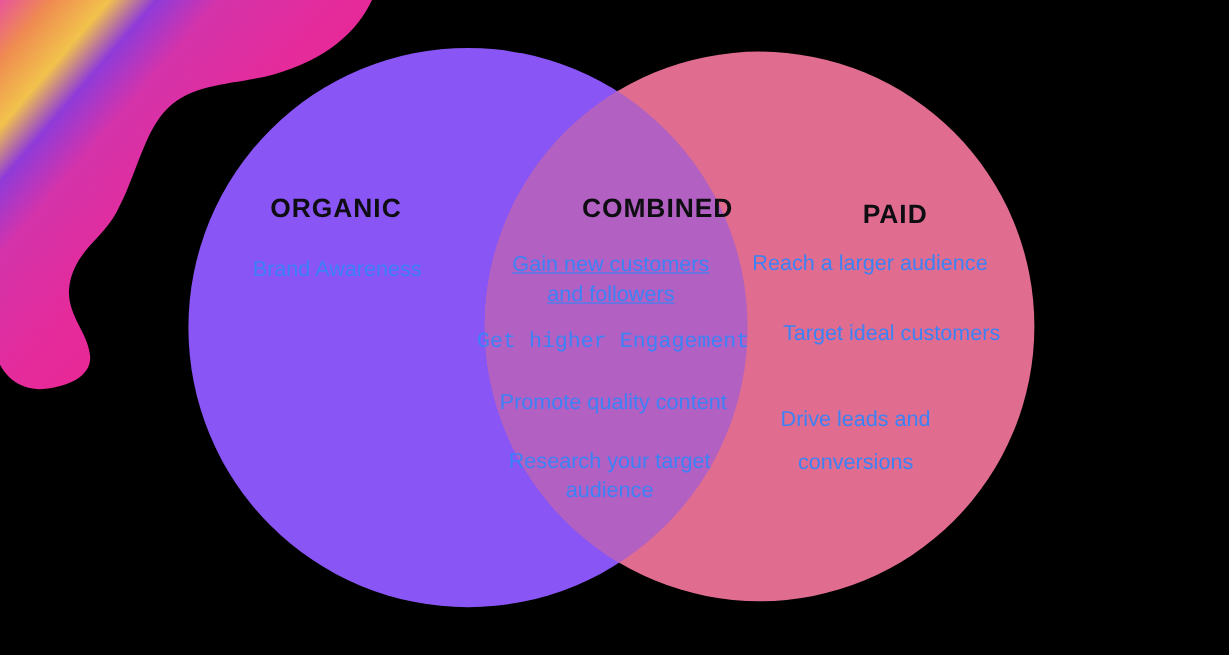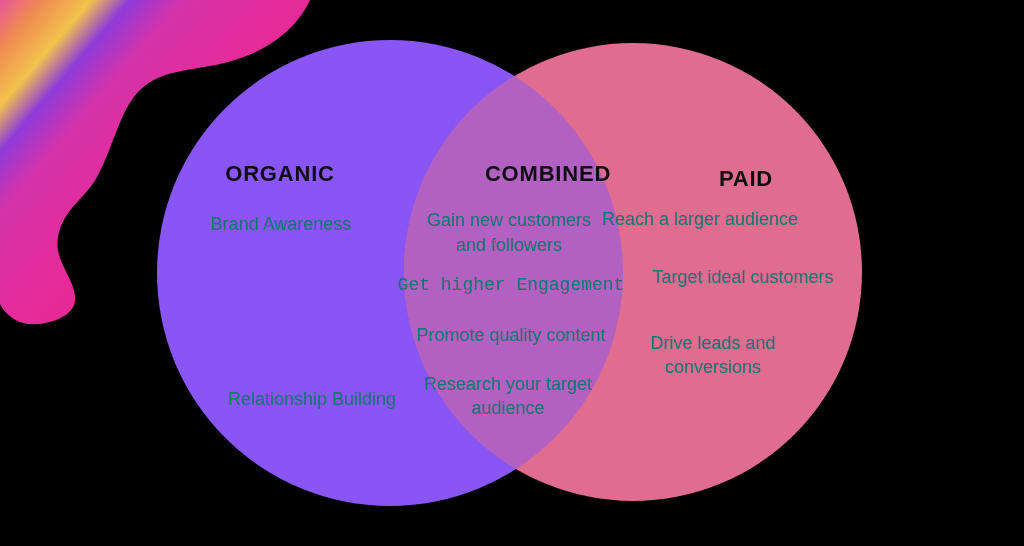--- a/index.html
+++ b/index.html
@@ -26,21 +26,21 @@
     position: absolute;
     top: 0;
     left: 0;
     width: 1024px;
     height: 546px;
   }
   .txt {
     position: absolute;
     transform: translateX(-50%);
     text-align: center;
-    color: #0f766e;
+    color: #3b82f6;
     font-size: 18px;
     line-height: 1.45;
     white-space: nowrap;
   }
   .txt.wrap {
     white-space: normal;
   }
   .heading {
     position: absolute;
     transform: translateX(-50%);
@@ -51,29 +51,29 @@
     letter-spacing: 0.8px;
     white-space: nowrap;
   }
   
   .t-organic-title   { top: 161px; left: 280px; }
   .t-organic-0       { top: 211px; left: 281px; }
   .t-organic-1       { top: 266px; left: 278px; width: 210px; line-height: 28px; }
   .t-organic-2       { top: 386px; left: 312px; }
   
   .t-combined-title  { top: 161px; left: 512px; margin-left: 36px; }
-  .t-combined-0      { top: 208px; left: 509px; width: 175px; line-height: 25px; }
+  .t-combined-0      { top: 208px; left: 509px; width: 175px; line-height: 25px; text-decoration: underline; }
   .t-combined-1      { top: 272px; left: 511px; font-family: Liberation Mono, monospace; }
   .t-combined-2      { top: 322px; left: 511px; }
   .t-combined-3      { top: 372px; left: 508px; width: 195px; line-height: 24px; }
   
   .t-paid-title      { top: 166px; left: 746px; }
-  .t-paid-0          { top: 206px; left: 700px; }
+  .t-paid-0          { top: 206px; left: 725px; }
   .t-paid-1          { top: 264px; left: 743px; }
-  .t-paid-2          { top: 331px; left: 713px; width: 155px; line-height: 24px; }
+  .t-paid-2          { top: 331px; left: 713px; width: 155px; line-height: 36px; }
 </style>
 </head>
 <body>
 
 <div class="canvas">
 
   <svg class="blob-svg" viewBox="0 0 340 340" aria-hidden="true">
     <defs>
       <linearGradient id="blobGrad" gradientUnits="userSpaceOnUse" x1="0" y1="0" x2="250" y2="215">
         <stop offset="0" stop-color="#E8559B"></stop>
@@ -101,21 +101,20 @@
         <circle cx="390" cy="273" r="233"></circle>
       </clipPath>
     </defs>
     <circle cx="390" cy="273" r="233" fill="#8955F5"></circle>
     <circle cx="633" cy="272" r="229" fill="#E06D8F"></circle>
     <circle cx="633" cy="272" r="229" clip-path="url(#leftClip)" fill="#B260C2"></circle>
   </svg>
 
   <div class="heading t-organic-title">ORGANIC</div>
   <div class="txt t-organic-0">Brand Awareness</div>
-  <div class="txt t-organic-2">Relationship Building</div>
 
   <div class="heading t-combined-title">COMBINED</div>
   <div class="txt wrap t-combined-0">Gain new customers and followers</div>
   <div class="txt t-combined-1">Get  higher Engagement</div>
   <div class="txt t-combined-2">Promote quality content</div>
   <div class="txt wrap t-combined-3">Research your target audience</div>
 
   <div class="heading t-paid-title">PAID</div>
   <div class="txt t-paid-0">Reach a larger audience</div>
   <div class="txt t-paid-1">Target ideal customers</div>

